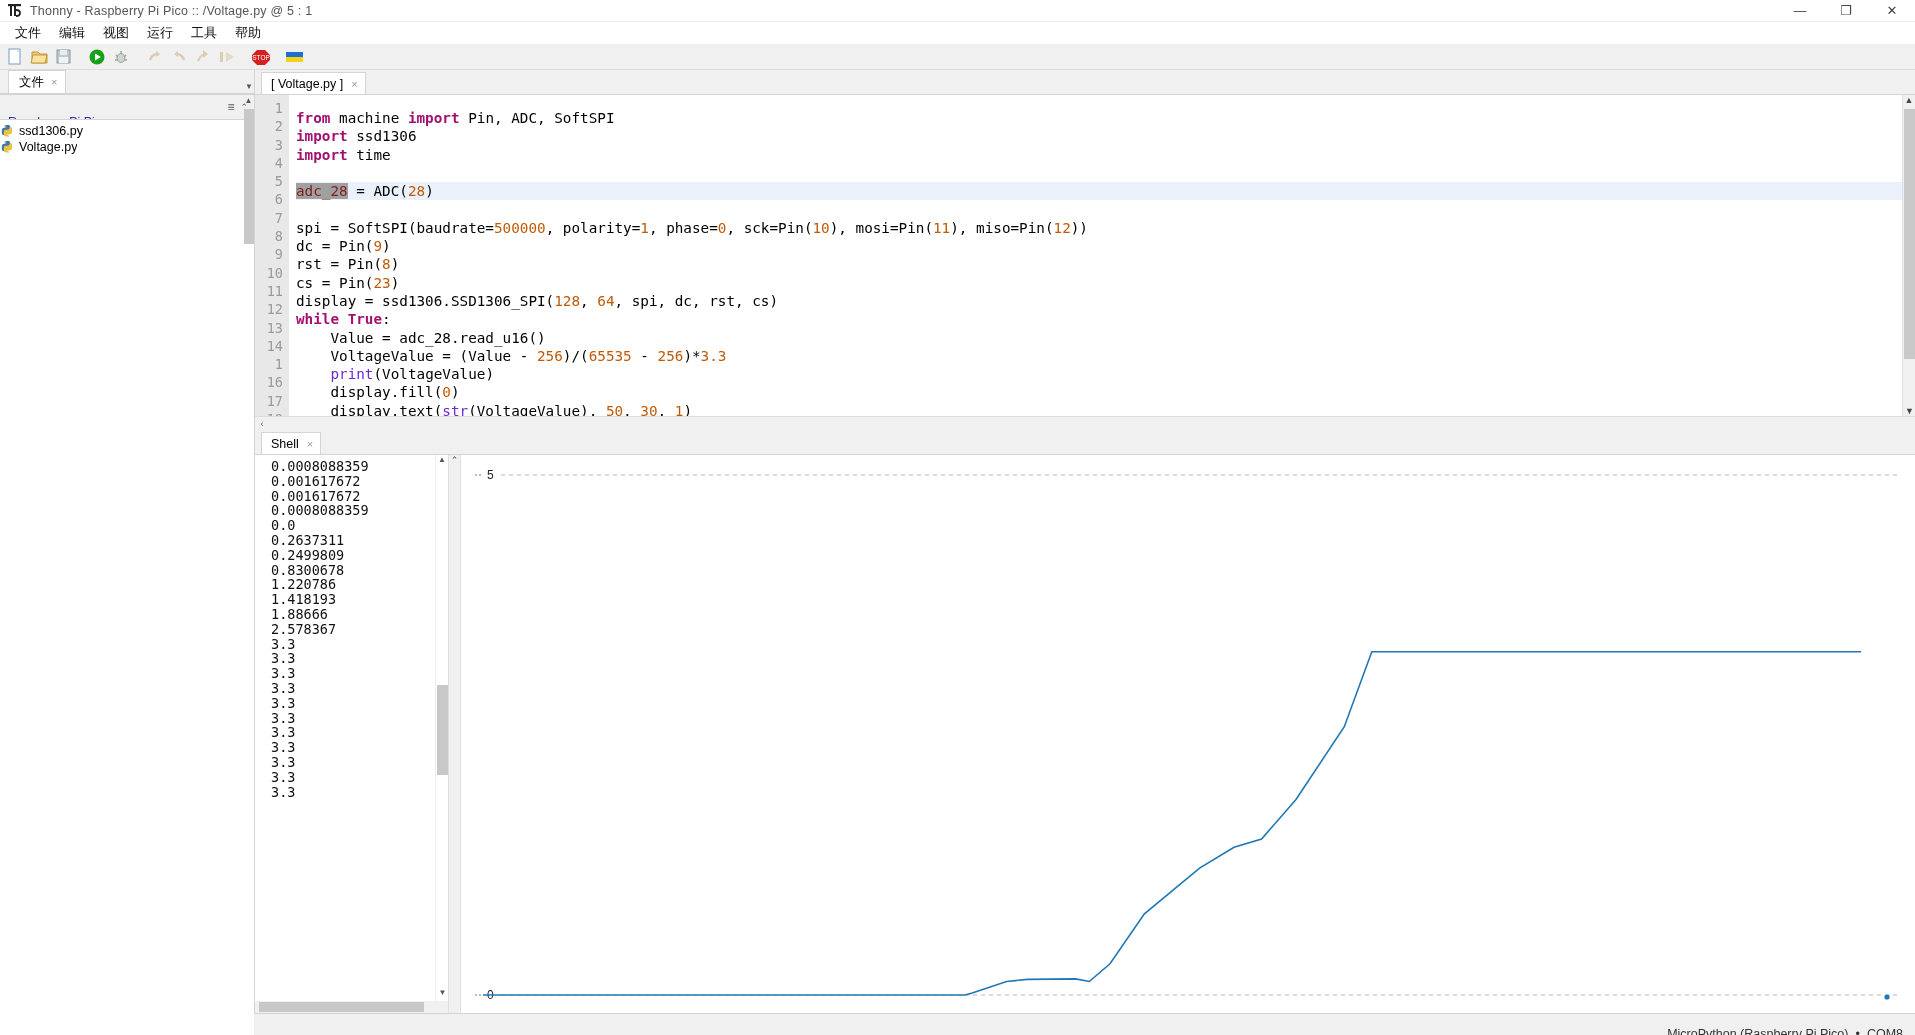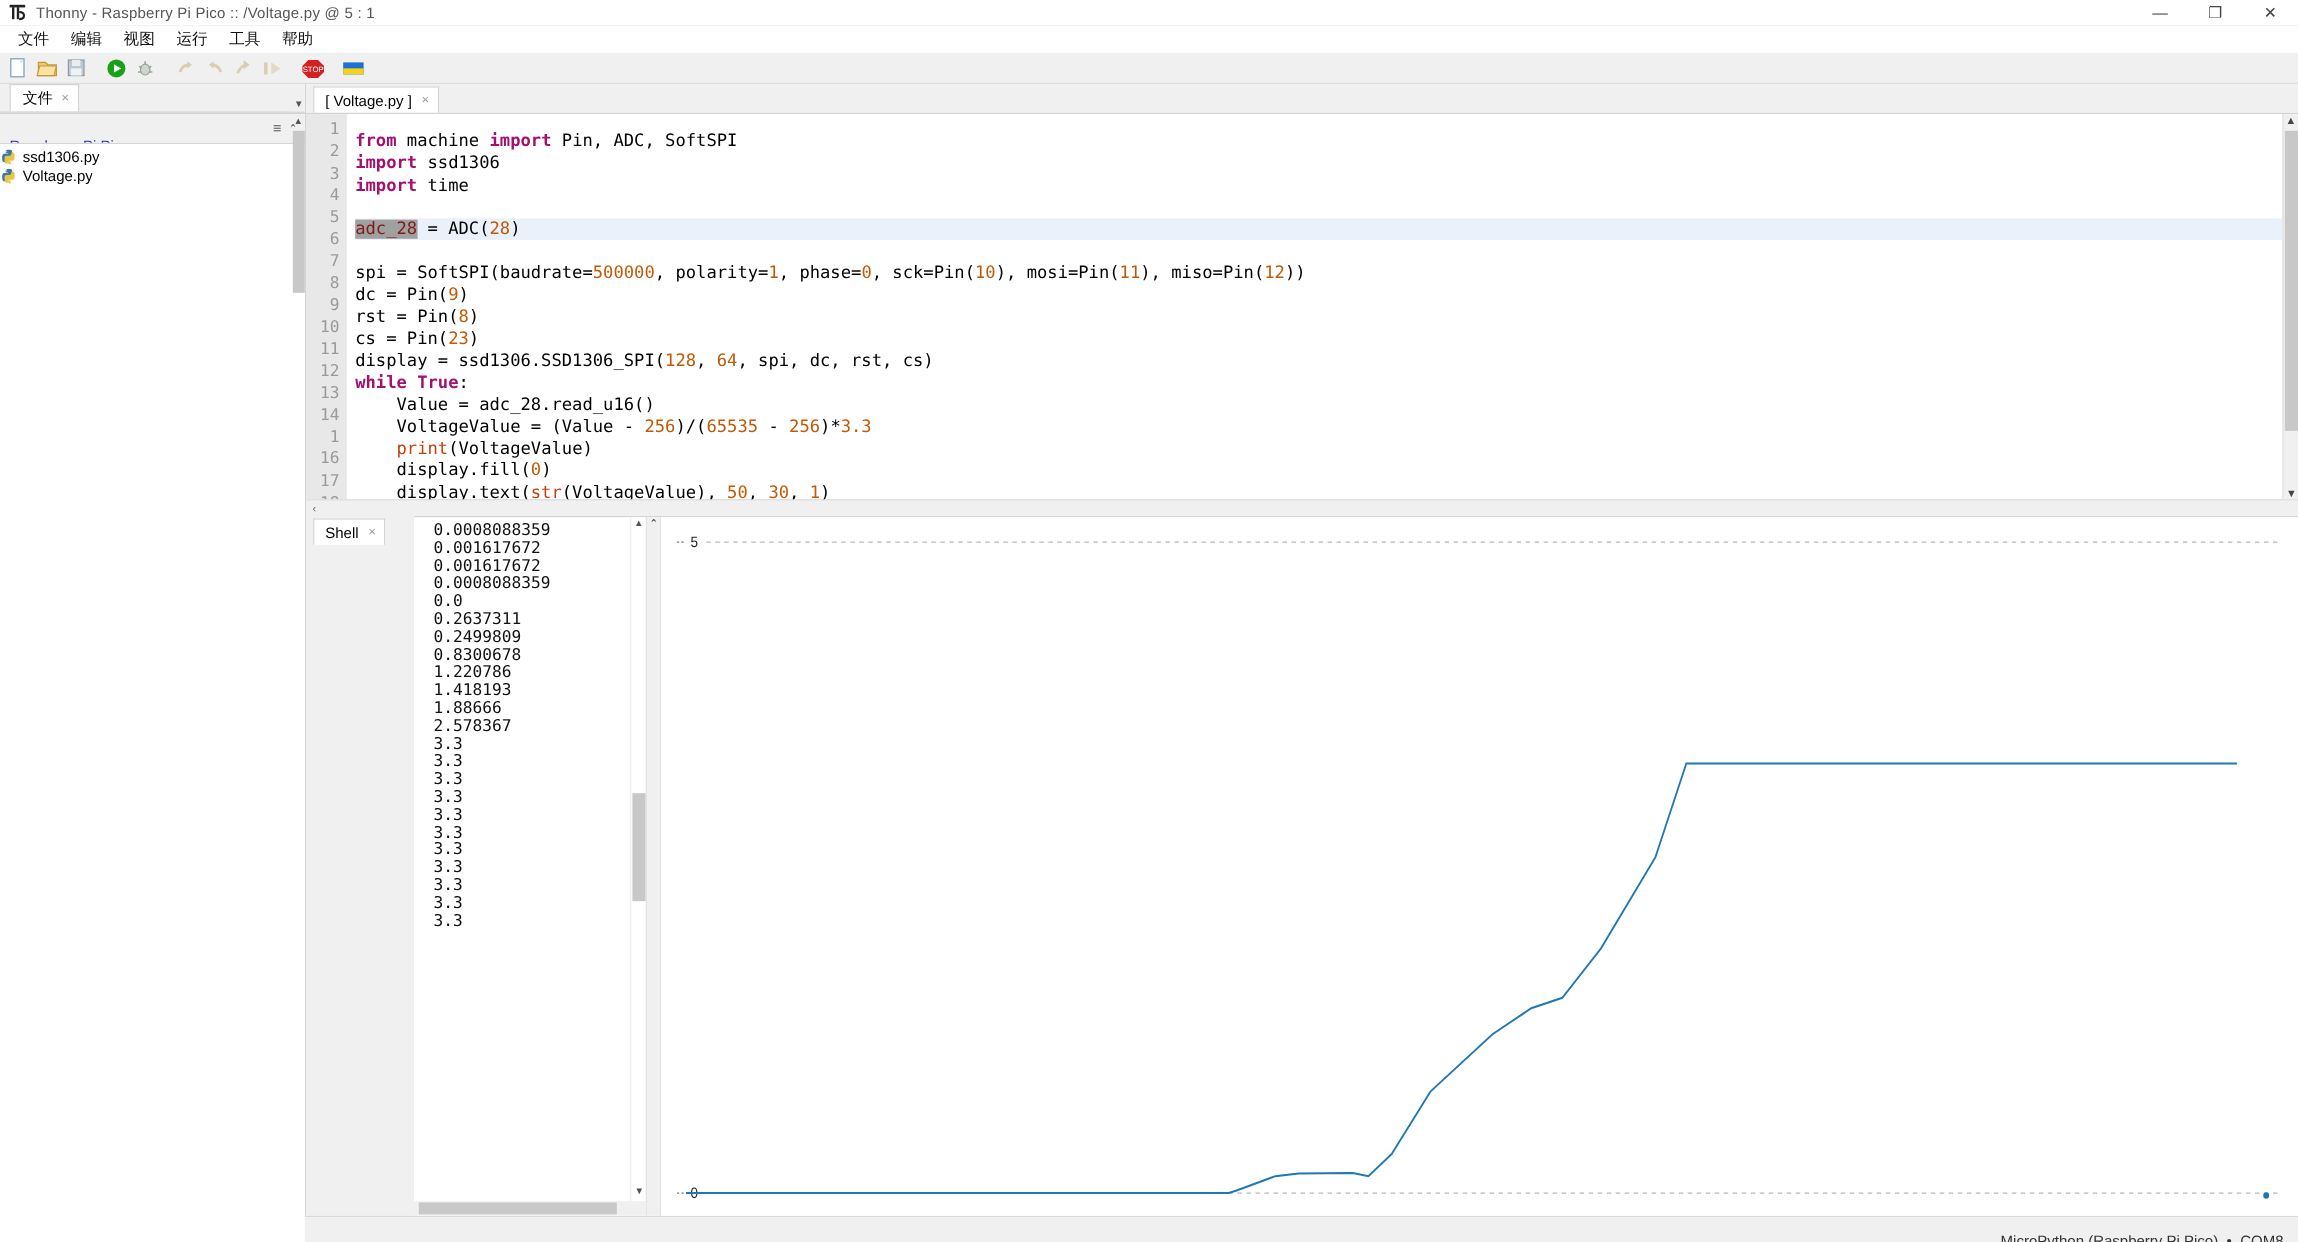--- a/index.html
+++ b/index.html
@@ -82,31 +82,31 @@
   .gutter { width:34px; background:#e8e8e8; text-align:right; padding-top:4px;
     color:#9a9a9a; font-family:"DejaVu Sans Mono", monospace; font-size:13.5px;
     line-height:18.3px; padding-right:6px; flex:0 0 34px; }
   .code { flex:1; padding-top:14px; padding-left:7px; overflow:hidden;
     font-family:"DejaVu Sans Mono", monospace; font-size:14.3px;
     line-height:18.3px; white-space:pre; position:relative; }
   .code .ln { height:18.3px; }
   .code .ln.hl { background:#eaf1fb; }
   .kw { color:#a31070; font-weight:bold; }
   .num { color:#c05a08; }
-  .fn { color:#c2410c; }
+  .fn { color:#6d28d9; }
   .sel { background:#a0a0a0; color:#7f1d1d; }
   .ed-vscroll { width:13px; background:#f0f0f0; border-left:1px solid #e0e0e0;
     position:relative; }
   .ed-hscroll { height:14px; background:#f0f0f0; border-top:1px solid #dcdcdc;
     display:flex; align-items:center; }
   .ed-hscroll .arrow { width:14px; text-align:center; color:#666; font-size:9px; }
 
   
-  #bottom { flex:1; display:flex; flex-direction:row; min-height:0;
-    background:#f0f0f0;gap:24px; }
+  #bottom { flex:1; display:flex; flex-direction:column; min-height:0;
+    background:#f0f0f0; }
   .sh-tabstrip { height:24px; display:flex; align-items:flex-end; padding-left:6px; }
   .sh-tab { background:#fff; border:1px solid #d4d4d4; border-bottom:none;
     height:22px; display:flex; align-items:center; padding:0 7px 0 9px;
     font-size:12.5px; }
   .sh-tab .xclose { margin-left:8px; color:#999; font-size:11px; }
   .sh-body { flex:1; display:flex; min-height:0; background:#fff;
     border-top:1px solid #d4d4d4; }
   .shell-text { width:180px; padding:4px 0 0 16px; overflow:hidden;
     font-family:"DejaVu Sans Mono", monospace; font-size:13.5px;
     line-height:14.8px; color:#111; flex:0 0 180px; }

